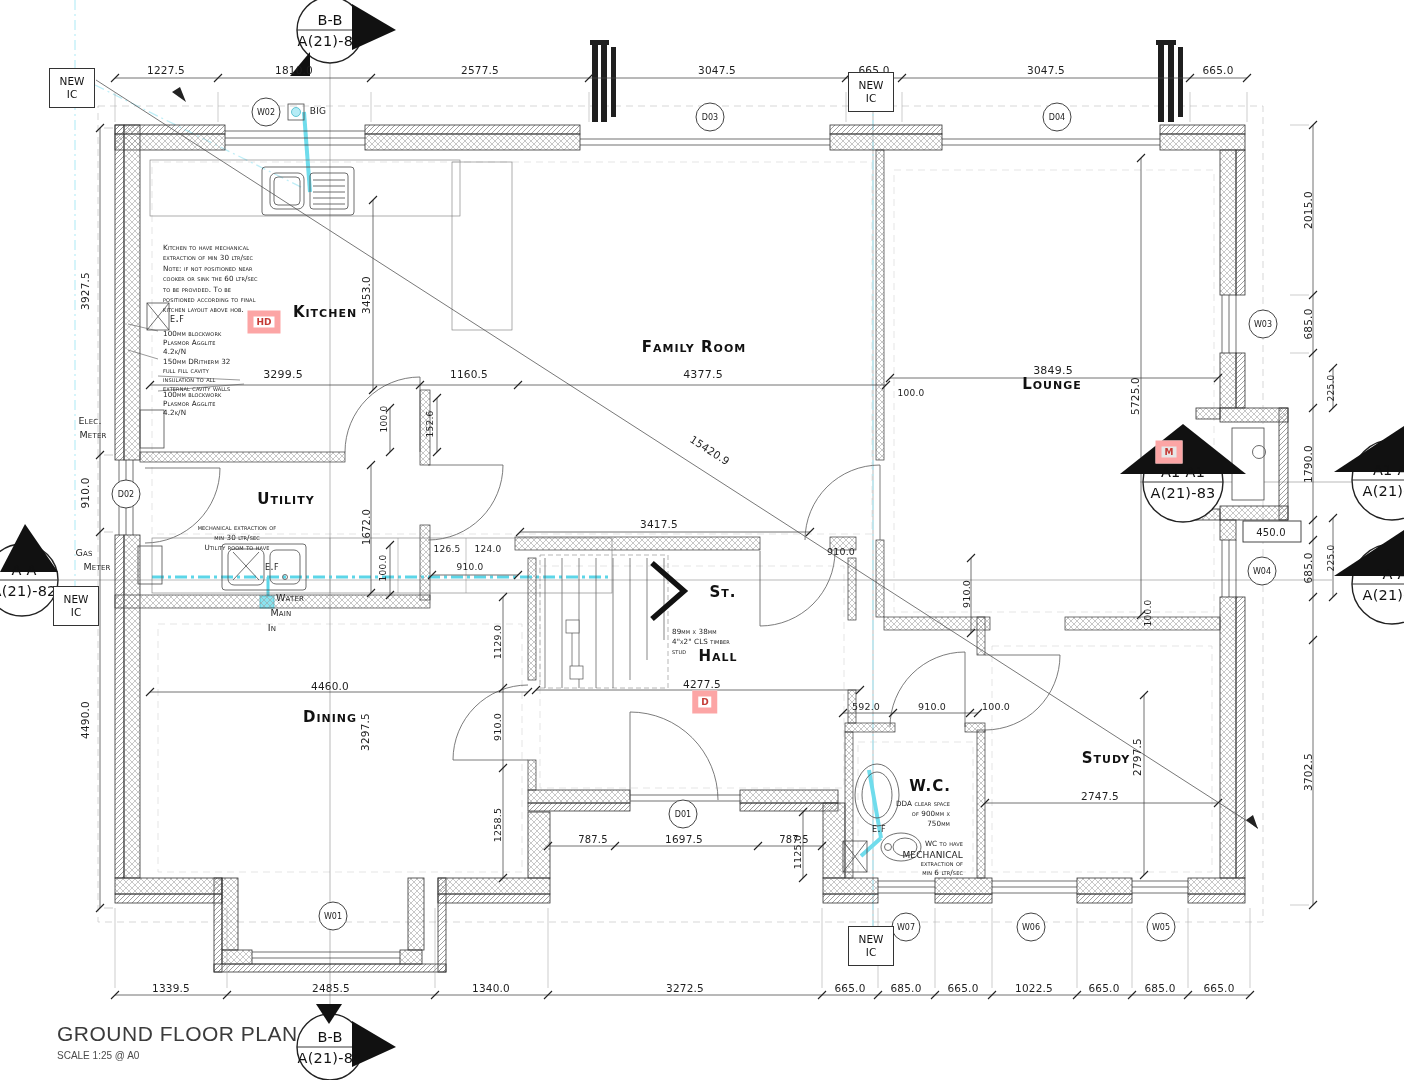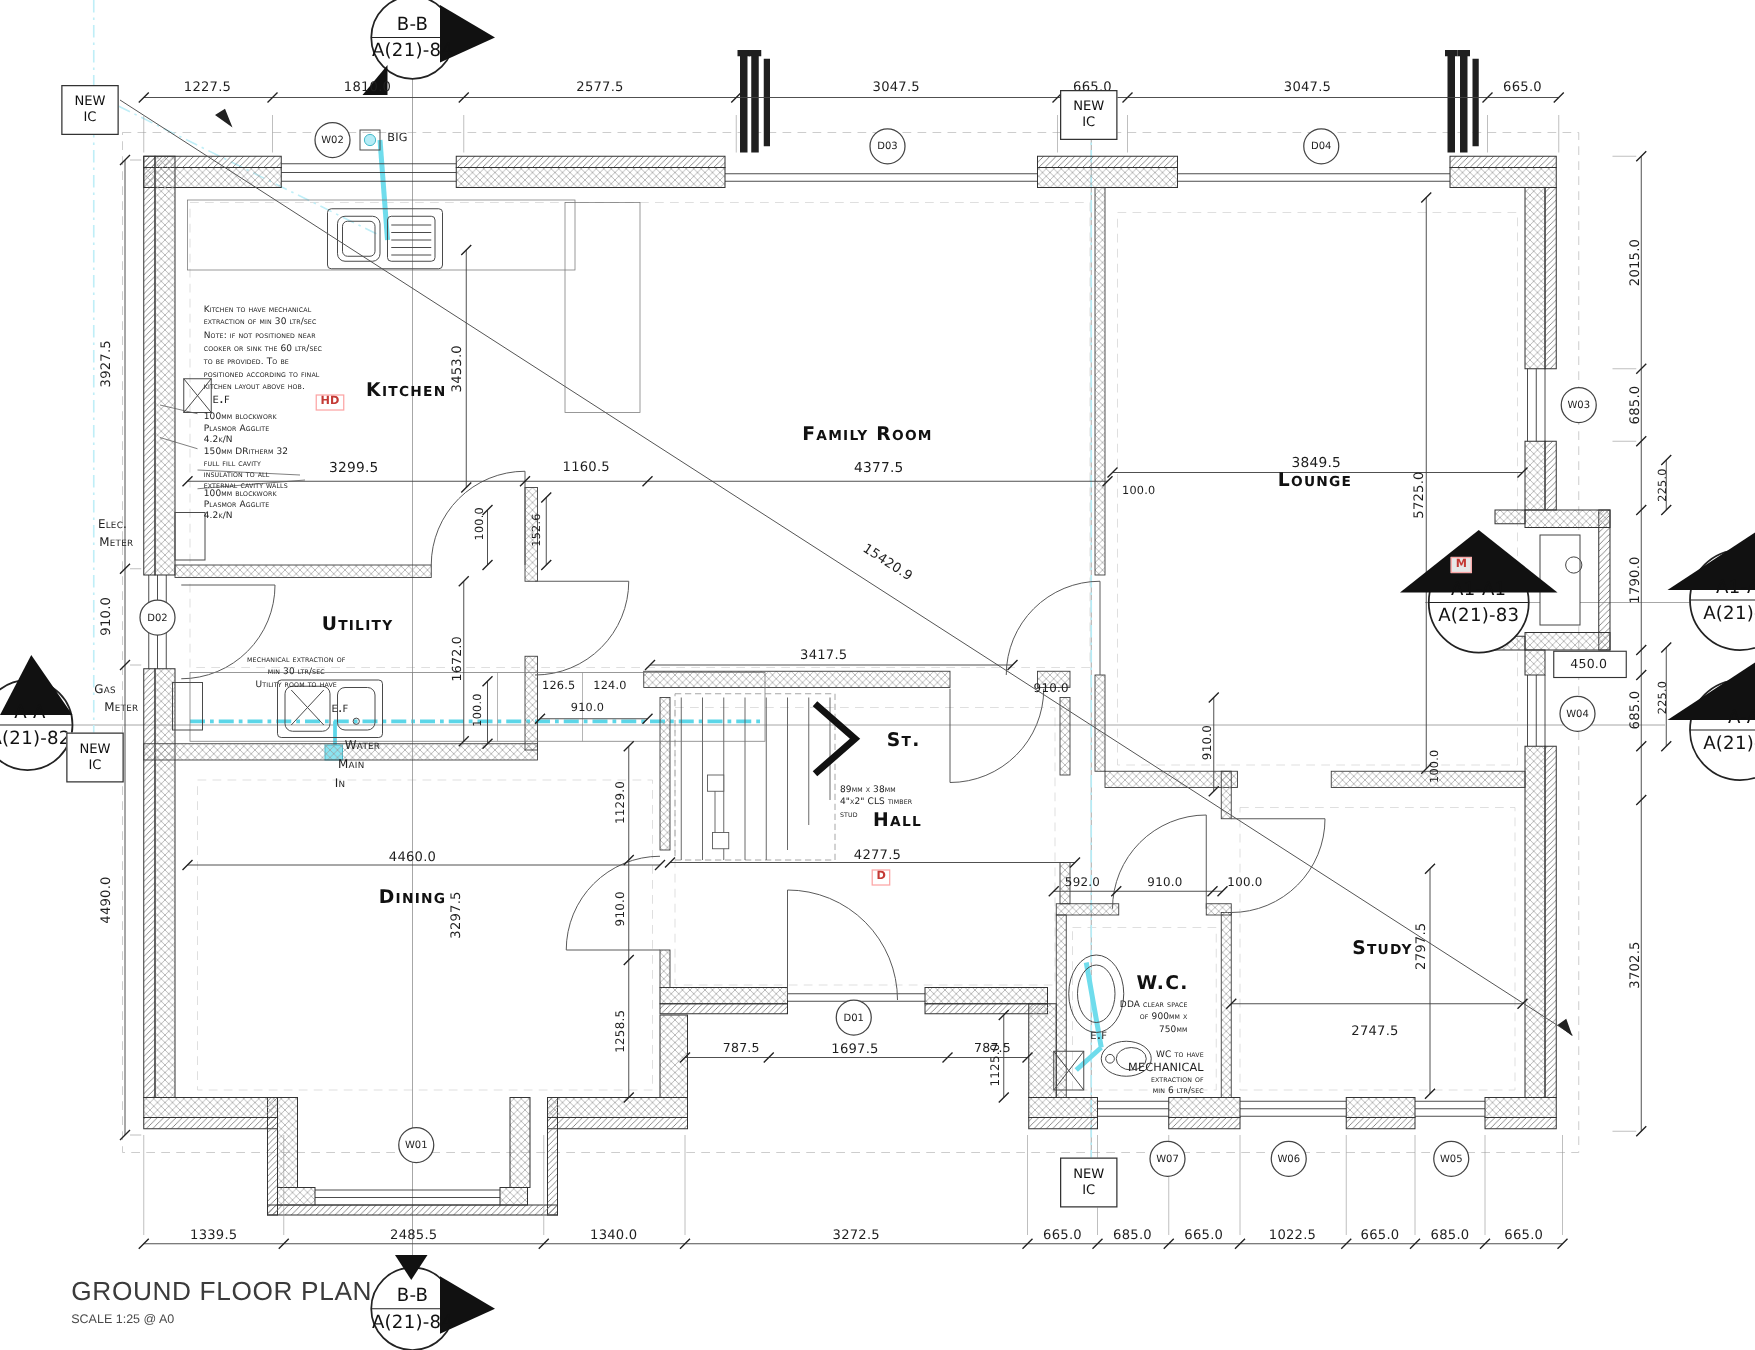--- a/index.html
+++ b/index.html
@@ -12,21 +12,21 @@
   .txt.v{transform:translate(-50%,-50%) rotate(-90deg)}
   .txt.l{transform:translate(0,-50%)}
   .txt.r{transform:translate(-100%,-50%)}
   .sc{font-variant:small-caps}
   .room{font-size:15px;font-weight:600;letter-spacing:1px;color:#111}
   .note{font-size:7.2px;color:#222;letter-spacing:.1px}
   .mk{font-size:14.5px;font-weight:500;color:#111}
   .tag{position:absolute;width:27px;height:27px;border:1px solid #444;border-radius:50%;
        background:#fff;transform:translate(-50%,-50%);display:flex;align-items:center;
        justify-content:center;font-size:8px;color:#222}
-  .rtag{position:absolute;border:1px solid #fca5a5;background:rgba(255,255,255,.9);
+  .rtag{position:absolute;border:6px solid #fca5a5;background:rgba(255,255,255,.9);
         color:#c43a35;transform:translate(-50%,-50%);font-size:9px;font-weight:600;
         padding:1px 3px;line-height:1}
   .icbox{position:absolute;width:44px;height:38px;border:1.3px solid #333;background:#fff;
          transform:translate(-50%,-50%);display:flex;flex-direction:column;align-items:center;
          justify-content:center;font-size:10.5px;line-height:1.25;color:#111}
   .title-main{position:absolute;left:57px;top:1022px;font-family:"Liberation Sans",sans-serif;
          font-size:21px;color:#3b3b3b;letter-spacing:.5px}
   .title-scale{position:absolute;left:57px;top:1050px;font-family:"Liberation Sans",sans-serif;
          font-size:10px;color:#4a4a4a}
 </style>
@@ -317,21 +317,21 @@
       <div class="txt" style="left: 659px; top: 524px;">3417.5</div>
       <div class="txt" style="left: 447px; top: 549px; font-size: 9px; text-align: right;">126.5</div>
       <div class="txt" style="left: 488px; top: 549px; font-size: 9px;">124.0</div>
       <div class="txt" style="left: 470px; top: 567px; font-size: 9px;">910.0</div>
       <div class="txt" style="left: 841px; top: 551px; font-size: 9.5px;">910.0</div>
       <div class="txt" style="left: 330px; top: 686px;">4460.0</div>
       <div class="txt" style="left: 702px; top: 684px;">4277.5</div>
       <div class="txt" style="left: 866px; top: 706px; font-size: 9.5px;">592.0</div>
       <div class="txt" style="left: 932px; top: 706px; font-size: 9.5px;">910.0</div>
       <div class="txt" style="left: 996px; top: 706px; font-size: 9.5px;">100.0</div>
-      <div class="txt" style="left: 1100px; top: 796px; margin-top: 29px;">2747.5</div>
+      <div class="txt" style="left: 1100px; top: 796px;">2747.5</div>
       <div class="txt" style="left: 593px; top: 839px; font-size: 10px;">787.5</div>
       <div class="txt" style="left: 684px; top: 839px;">1697.5</div>
       <div class="txt" style="left: 794px; top: 839px; font-size: 10px;">787.5</div>
       <div class="txt" style="left: 1271px; top: 532px; font-size: 10px;">450.0</div>
       <div class="txt v" style="left: 366px; top: 295px;">3453.0</div>
       <div class="txt v" style="left: 384px; top: 419px; font-size: 9px;">100.0</div>
       <div class="txt v" style="left: 430px; top: 424px; font-size: 9px;">152.6</div>
       <div class="txt v" style="left: 1135px; top: 396px;">5725.0</div>
       <div class="txt v" style="left: 366px; top: 527px; font-size: 10px;">1672.0</div>
       <div class="txt v" style="left: 383px; top: 568px; font-size: 9px;">100.0</div>
@@ -396,21 +396,21 @@
       <div class="txt mk" style="left: 1395px; top: 470px;">A1-A1</div>
       <div class="txt mk" style="left: 1395px; top: 491px;">A(21)-83</div>
       <div class="txt mk" style="left: 1395px; top: 574px;">A-A</div>
       <div class="txt mk" style="left: 1395px; top: 595px;">A(21)-82</div>
       <div class="tag" style="left: 333px; top: 916px;">W01</div>
       <div class="tag" style="left: 266px; top: 112px;">W02</div>
       <div class="tag" style="left: 1263px; top: 324px;">W03</div>
       <div class="tag" style="left: 1262px; top: 571px;">W04</div>
       <div class="tag" style="left: 1161px; top: 927px;">W05</div>
       <div class="tag" style="left: 1031px; top: 927px;">W06</div>
-      <div class="tag" style="left: 906px; top: 927px; margin-left: 28px;">W07</div>
+      <div class="tag" style="left: 906px; top: 927px;">W07</div>
       <div class="tag" style="left: 683px; top: 814px;">D01</div>
       <div class="tag" style="left: 126px; top: 494px;">D02</div>
       <div class="tag" style="left: 710px; top: 117px;">D03</div>
       <div class="tag" style="left: 1057px; top: 117px;">D04</div>
       <div class="rtag" style="left: 264px; top: 322px;">HD</div>
       <div class="rtag" style="left: 1169px; top: 452px;">M</div>
       <div class="rtag" style="left: 705px; top: 702px;">D</div>
       <div class="icbox" style="left: 72px; top: 88px;">
         <span>NEW</span>
         <span>IC</span>

